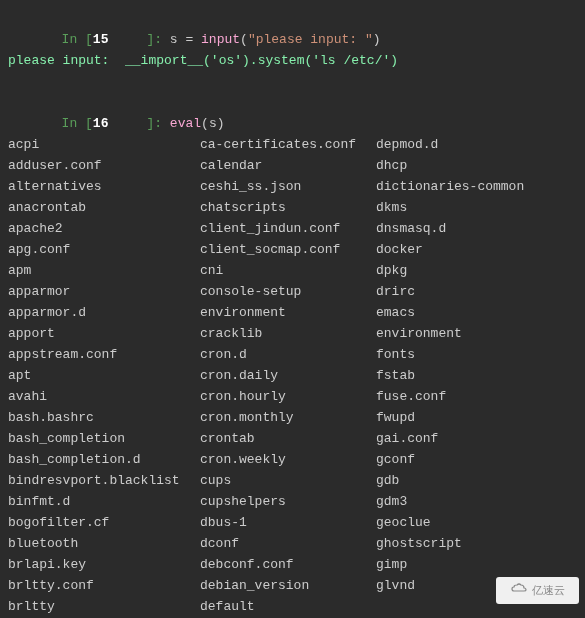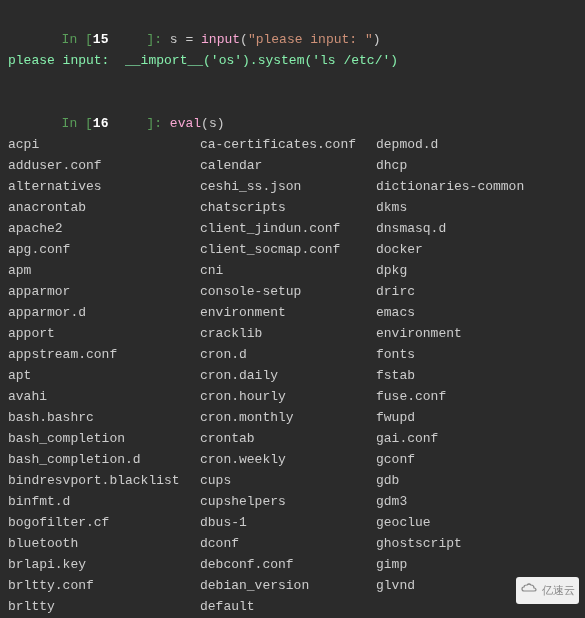--- a/index.html
+++ b/index.html
@@ -61,21 +61,21 @@
       white-space: nowrap;
     }
     .watermark {
       position: absolute;
       bottom: 14px;
       right: 6px;
       background: #f0f0f0;
       color: #888;
       font-family: sans-serif;
       font-size: 11px;
-      padding: 3px 4px;
+      padding: 3px 14px;
       border-radius: 3px;
       display: flex;
       align-items: center;
       gap: 4px;
     }
     .watermark-icon {
       display: inline-block;
     }
     .spacer {
       height: 21px;

